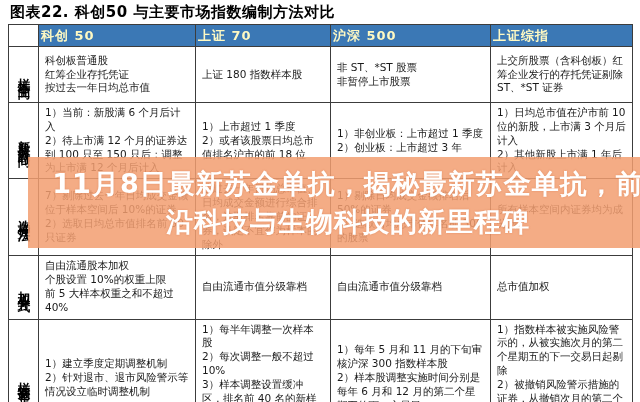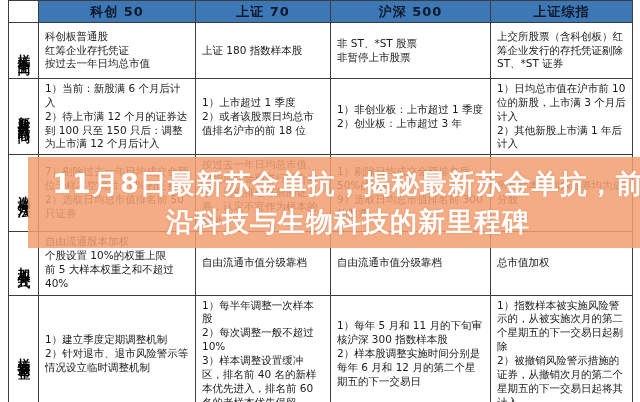--- a/index.html
+++ b/index.html
@@ -12,22 +12,22 @@
   .title {
     font-size:15px; font-weight:bold; color:#000;
     padding:3px 0 2px 10px; letter-spacing:0.5px;
   }
   table.cmp {
     border-collapse:collapse; table-layout:fixed;
     margin-left:8px; width:624px;
   }
   .cmp th, .cmp td { border:1.5px solid #3c3c3c; box-sizing:border-box; }
   .cmp tr.head th {
-    background:#3b78b5; color:#0f172a; font-size:13px; font-weight:bold;
-    height:22px; padding:1px 2px; text-align:center; letter-spacing:1px;
+    background:#3b78b5; color:#fef9c3; font-size:13px; font-weight:bold;
+    height:22px; padding:1px 2px; text-align:left; letter-spacing:1px;
   }
   .cmp tr.head th.corner { background:#ffffff; }
   .cmp th.rowhead {
     width:30px; background:#fff; text-align:center; vertical-align:middle; padding:2px 0;
   }
   .cmp th.rowhead span {
     writing-mode:vertical-lr; text-orientation:upright;
     display:inline-block; font-size:12.5px; font-weight:bold;
     letter-spacing:3px; color:#000;
   }
@@ -46,20 +46,21 @@
     text-align:center; letter-spacing:1px;
     text-shadow:0 0 2px rgba(205,100,50,0.45);
     margin-left:28px;
   }
 </style>
 </head>
 <body>
 
 <div class="page">
 
+  <div class="title">图表22. 科创50 与主要市场指数编制方法对比</div>
 
   <table class="cmp">
     <colgroup>
       <col style="width:30px">
         <col style="width:157px">
         <col style="width:135px">
       <col style="width:160px">
         <col style="width:142px">
     </colgroup>
     <tbody>

